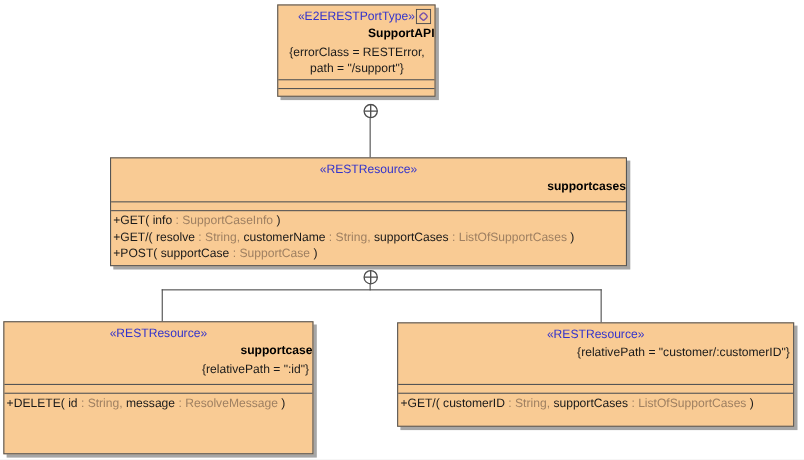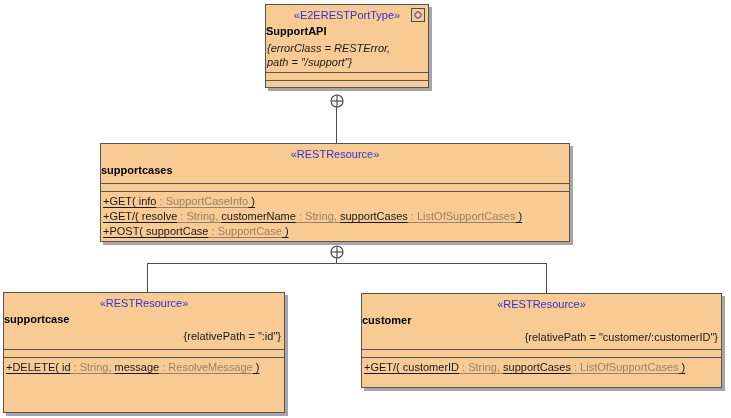--- a/index.html
+++ b/index.html
@@ -35,58 +35,58 @@
   .comp{position:relative;width:100%;}
   .comp + .comp{border-top:1px solid var(--box_border);}
   .stereo{
     text-align:center;
     color:var(--stereotype_text);
     margin-top:3px;
     height:14px;line-height:14px;
     white-space:pre;
   }
   .cls-name{
-    text-align:left;
+    text-align:right;
     color:var(--name_text);
     font-weight:bold;
     margin-top:2px;
     height:14px;line-height:14px;
     white-space:pre;
   }
   .props{
     color:var(--prop_text);
     height:13px;line-height:13px;
     white-space:pre;
     margin-top:1px;
   }
-  .props.left{text-align:left;padding-left:1px;font-style:italic;}
+  .props.left{text-align:center;padding-left:1px;}
   .props.right{text-align:right;padding-right:3px;margin-top:4px;}
   .props.first{margin-top:4px;}
   .ops{padding-top:2px;flex:1;}
   .op-row{
     height:15px;line-height:15px;
     padding-left:2px;
     white-space:pre;
     overflow:hidden;
   }
-  .op-row span{text-decoration:underline;text-underline-offset:2px;}
+  .op-row span{text-underline-offset:2px;}
   .seg-name{color:var(--op_name_text);}
   .seg-type{color:var(--op_type_text);text-align:center;}
   .porttype-icon{position:absolute;top:3px;right:3px;width:14px;height:14px;}
   .edge{position:absolute;background:var(--connector);}
   .edge-v{width:1px;}
   .edge-h{height:1px;}
   .oplus{position:absolute;width:14px;height:14px;}
 </style>
 </head>
 <body>
 
 <div class="canvas">
 
-  <div class="uml-box" style="left:265px;top:4px;width:164px;height:84px">
+  <div class="uml-box" style="left:252px;top:4px;width:144px;height:84px">
     <div class="comp" style="height:67px">
       <div class="stereo">«E2ERESTPortType»</div>
       <span class="porttype-icon">
         <svg width="14" height="14" viewBox="0 0 14 14">
           <rect x="0.5" y="0.5" width="13" height="13" fill="none" stroke="#4D4D4D" stroke-width="1"></rect>
           <rect x="4.2" y="4.2" width="5.6" height="5.6" rx="1.6" fill="none" stroke="#7A52A8" stroke-width="1.3" transform="rotate(45 7 7)"></rect>
         </svg>
       </span>
       <div class="cls-name">SupportAPI</div>
       <div class="props left first">{errorClass = RESTError,</div>
@@ -117,21 +117,20 @@
     </div>
     <div class="comp" style="height:8px"></div>
     <div class="comp ops">
       <div class="op-row"><span class="seg-name">+DELETE( id</span><span class="seg-type"> : String, </span><span class="seg-name">message</span><span class="seg-type"> : ResolveMessage</span><span class="seg-name"> )</span></div>
     </div>
   </div>
 
   <div class="uml-box" style="left:361px;top:293px;width:361px;height:95px">
     <div class="comp" style="height:55px">
       <div class="stereo">«RESTResource»</div>
-      <div class="cls-name">customer</div>
       <div class="props right">{relativePath = "customer/:customerID"}</div>
     </div>
     <div class="comp" style="height:8px"></div>
     <div class="comp ops">
       <div class="op-row"><span class="seg-name">+GET/( customerID</span><span class="seg-type"> : String, </span><span class="seg-name">supportCases</span><span class="seg-type"> : ListOfSupportCases</span><span class="seg-name"> )</span></div>
     </div>
   </div>
 
   <span class="oplus" style="left:330px;top:94px">
     <svg width="14" height="14" viewBox="0 0 14 14">

